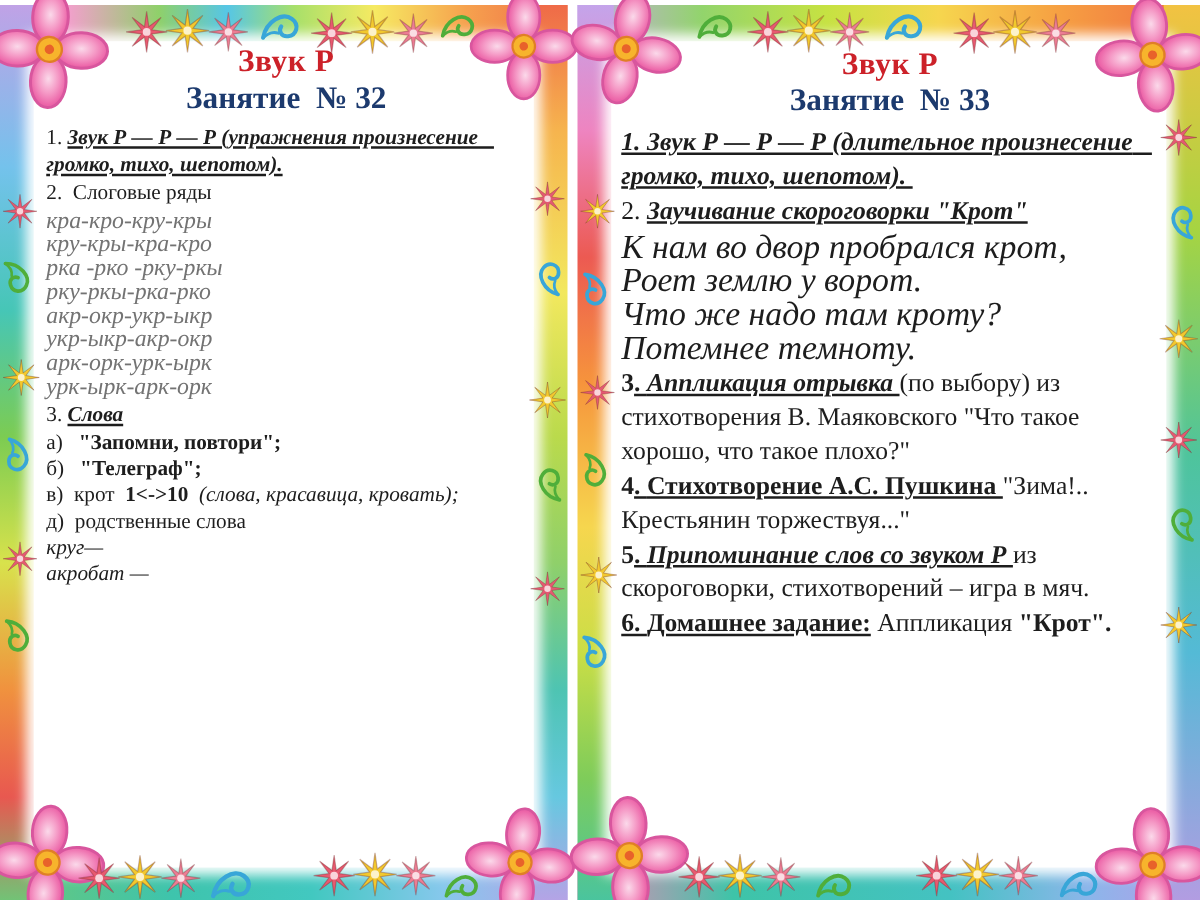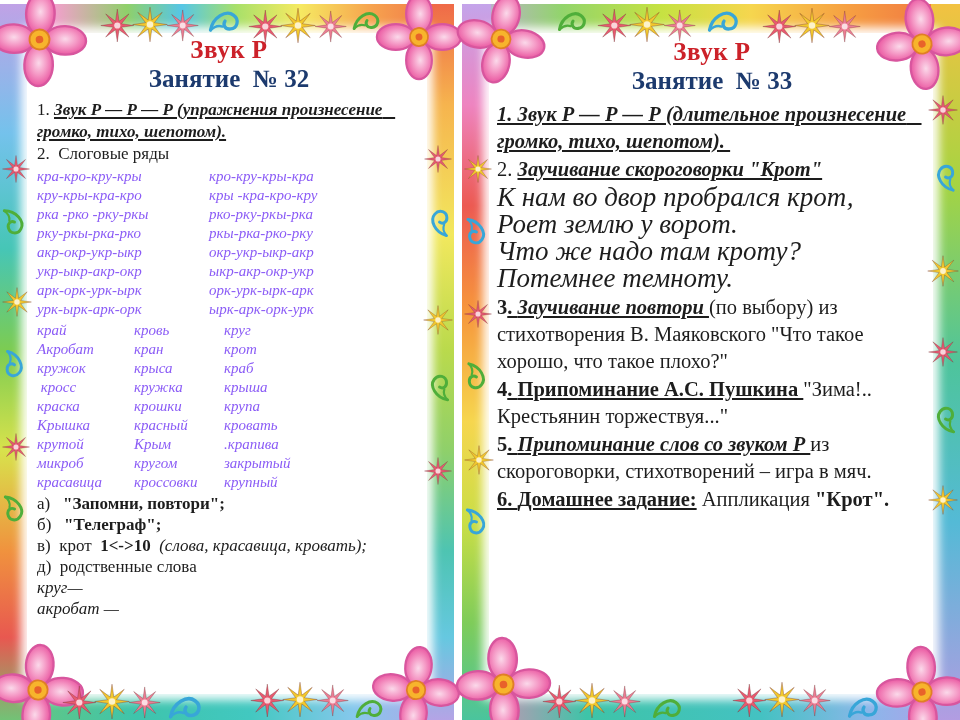--- a/index.html
+++ b/index.html
@@ -39,21 +39,21 @@
 
   
   h1,h2,p{margin:0;white-space:pre-wrap}
   h1{font-size:25px;font-weight:700;text-align:center;color:#cc2129;letter-spacing:.5px;margin-top:2px}
   h2{font-size:25px;font-weight:700;text-align:center;color:#1c3a6e;margin:1px 0 6px}
   .b{font-weight:700}
   .i{font-style:italic}
   .u{text-decoration:underline;text-underline-offset:2px;text-decoration-thickness:1.5px}
   .pre{white-space:pre-wrap}
   #pageL p{font-size:17px;line-height:22px}
-  #pageL .cols{display:flex;font-size:15px;color:#8b5cf6}
+  #pageL .cols{display:flex;font-size:19px;color:#737373}
   #pageL .syll{line-height:19px;margin:2px 0 2px 0}
   #pageL .syll .c1{width:172px}
   #pageL .words{line-height:19px;margin:1px 0}
   #pageL .words .c1{width:97px}
   #pageL .words .c2{width:90px}
   #pageL .lex{line-height:21px}
   #pageR p{font-size:20.5px;line-height:27px;margin-bottom:1px}
   #pageR .poem{font-size:27px;line-height:27px;font-style:italic;margin:1px 0 2px}
 </style>
 </head>
@@ -224,58 +224,22 @@
       <p><span>2.  Слоговые ряды</span></p>
       <div class="cols syll">
         <div class="c1 pre i">кра-кро-кру-кры
 кру-кры-кра-кро
 рка -рко -рку-ркы
 рку-ркы-рка-рко
 акр-окр-укр-ыкр
 укр-ыкр-акр-окр
 арк-орк-урк-ырк
 урк-ырк-арк-орк</div>
-        <div class="c2 pre i">кро-кру-кры-кра
-кры -кра-кро-кру
-рко-рку-ркы-рка
-ркы-рка-рко-рку
-окр-укр-ыкр-акр
-ыкр-акр-окр-укр
-орк-урк-ырк-арк
-ырк-арк-орк-урк</div>
       </div>
-      <div class="cols words">
-        <div class="c1 pre i">край
-Акробат
-кружок
- кросс
-краска
-Крышка
-крутой
-микроб
-красавица</div>
-        <div class="c2 pre i">кровь
-кран
-крыса
-кружка
-крошки
-красный
-Крым
-кругом
-кроссовки</div>
-        <div class="c3 pre i">круг
-крот
-краб
-крыша
-крупа
-кровать
-.крапива
-закрытый
-крупный</div>
-      </div>
+      <p><span>3. </span><span class="b i u">Слова</span></p>
       <p class="lex"><span>а)   </span><span class="b">"Запомни, повтори";</span></p>
       <p class="lex"><span>б)   </span><span class="b">"Телеграф";</span></p>
       <p class="lex"><span>в)  крот  </span><span class="b">1&lt;-&gt;10</span><span class="i">  (слова, красавица, кровать);</span></p>
       <p class="lex"><span>д)  родственные слова</span></p>
       <p class="lex i">круг—</p>
       <p class="lex i">акробат —</p>
     </div>
   </section>
 
   <section class="page" id="pageR">
@@ -408,19 +372,19 @@
 
     <div class="content">
       <h1>Звук Р</h1>
       <h2>Занятие  № 33</h2>
       <p><span class="b i u">1. Звук Р — Р — Р (длительное произнесение   громко, тихо, шепотом). </span></p>
       <p><span>2. </span><span class="b i u">Заучивание скороговорки "Крот"</span></p>
       <div class="poem pre">К нам во двор пробрался крот,
 Роет землю у ворот.
 Что же надо там кроту?
 Потемнее темноту.</div>
-      <p><span class="b">3</span><span class="b u">. </span><span class="b i u">Заучивание повтори </span><span>(по выбору) из стихотворения В. Маяковского "Что такое хорошо, что такое плохо?"</span></p>
-      <p><span class="b">4</span><span class="b u">. </span><span class="b u">Припоминание А.С. Пушкина </span><span>"Зима!.. Крестьянин торжествуя..."</span></p>
+      <p><span class="b">3</span><span class="b u">. </span><span class="b i u">Аппликация отрывка </span><span>(по выбору) из стихотворения В. Маяковского "Что такое хорошо, что такое плохо?"</span></p>
+      <p><span class="b">4</span><span class="b u">. </span><span class="b u">Стихотворение А.С. Пушкина </span><span>"Зима!.. Крестьянин торжествуя..."</span></p>
       <p><span class="b">5</span><span class="b u">. </span><span class="b i u">Припоминание слов со звуком Р </span><span>из скороговорки, стихотворений – игра в мяч.</span></p>
       <p><span class="b u">6. </span><span class="b u">Домашнее задание:</span><span> Аппликация </span><span class="b">"Крот".</span></p>
     </div>
   </section>
 </div>
 
 </body></html>

